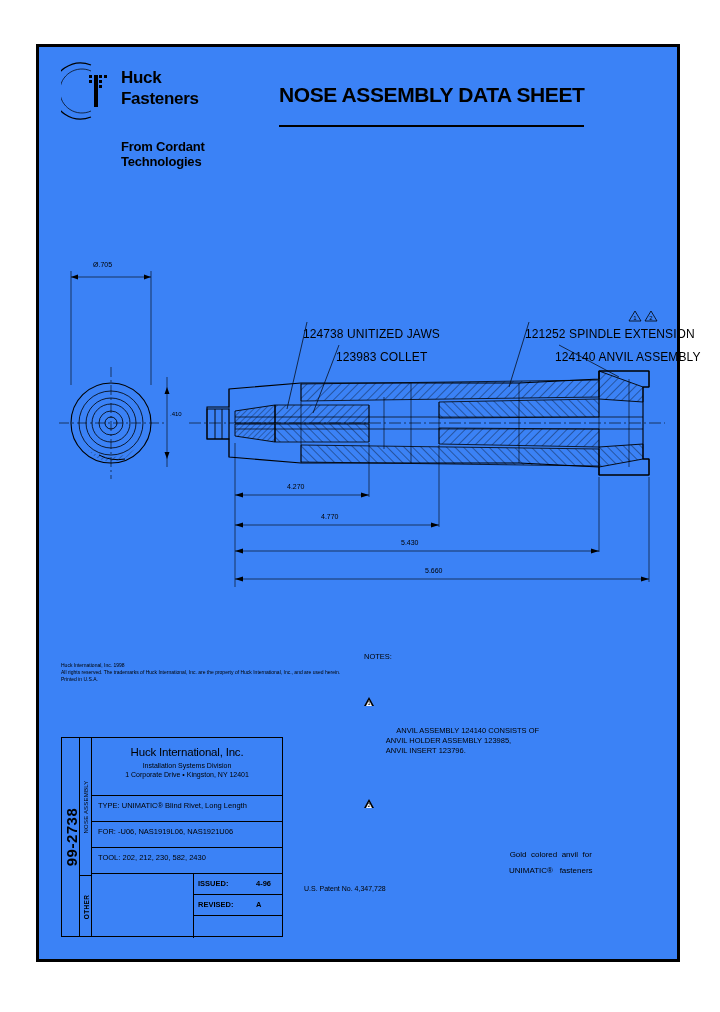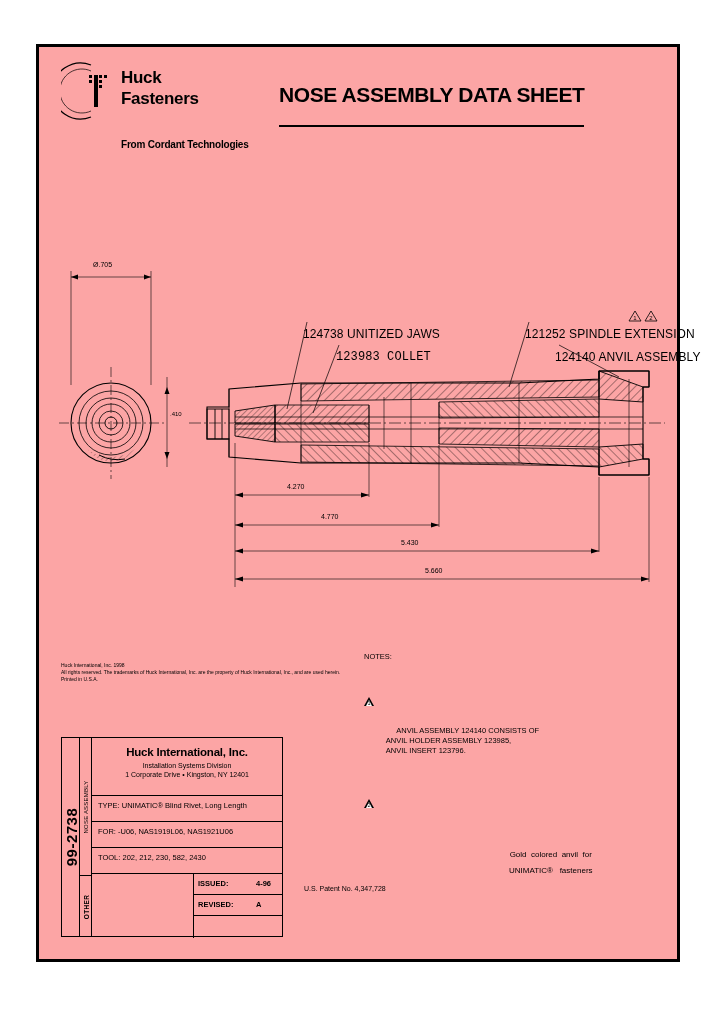--- a/index.html
+++ b/index.html
@@ -20,21 +20,21 @@
     left: 0; top: 0;
     width: 720px; height: 1012px;
     background: #fff;
   }
   .sheet-border {
     position: absolute;
     left: 36px; top: 44px;
     width: 644px; height: 918px;
     border: 3px solid #000;
     box-sizing: border-box;
-    background: #fca5a5;
+    background: #3b82f6;
   }
 
   
   .logo-block {
     position: absolute;
     left: 22px; top: 10px;
     width: 200px; height: 110px;
   }
   .logo-mark {
     position: absolute;
@@ -45,21 +45,21 @@
     position: absolute;
     left: 60px; top: 10px;
     font-size: 17px;
     font-weight: bold;
     letter-spacing: -0.3px;
     line-height: 21px;
   }
   .logo-sub {
     position: absolute;
     left: 60px; top: 82px;
-    font-size: 10px;
+    font-size: 13px;
     font-weight: bold;
     letter-spacing: -0.2px;
   }
   .sheet-title {
     position: absolute;
     left: 240px; top: 36px;
     font-size: 21px;
     font-weight: bold;
     letter-spacing: -0.4px;
     border-bottom: 2px solid #000;
@@ -178,21 +178,21 @@
     right: 0; bottom: 0;
   }
   .tb-company {
     position: absolute;
     left: 0; top: 0;
     width: 100%; height: 58px;
     border-bottom: 1px solid #000;
     box-sizing: border-box;
     text-align: center;
   }
-  .tb-company .c1 { font-size: 11.5px; font-weight: bold; margin-top: 8px; letter-spacing: -0.2px;}
+  .tb-company .c1 { font-size: 11.5px; font-weight: normal; margin-top: 8px; letter-spacing: -0.2px;}
   .tb-company .c2 { font-size: 7px; margin-top: 4px; }
   .tb-company .c3 { font-size: 7px; margin-top: 2px; }
   .tb-row {
     position: absolute;
     left: 0;
     width: 100%;
     box-sizing: border-box;
     font-size: 7.5px;
     padding: 5px 0 0 6px;
     border-bottom: 1px solid #000;
@@ -406,21 +406,21 @@
 
         <g>
           <path d="M596 84 l6 10 h-12 z" fill="none" stroke="#000" stroke-width="0.8"></path>
           <text x="596" y="93" font-size="6" text-anchor="middle" font-family="Liberation Sans">1</text>
           <path d="M612 84 l6 10 h-12 z" fill="none" stroke="#000" stroke-width="0.8"></path>
           <text x="612" y="93" font-size="6" text-anchor="middle" font-family="Liberation Sans">2</text>
         </g>
       </svg>
 
       <div class="lbl" style="left:264px; top:84px;">124738 UNITIZED JAWS</div>
-      <div class="lbl" style="left:297px; top:107px;font-family:Liberation Mono, monospace;">123983 COLLET</div>
+      <div class="lbl" style="left:297px; top:107px;">123983 COLLET</div>
       <div class="lbl" style="left:486px; top:84px;">121252 SPINDLE EXTENSION</div>
       <div class="lbl" style="left:516px; top:107px;">124140 ANVIL ASSEMBLY</div>
 
       <div class="dim" style="left:54px; top:34px;">Ø.705</div>
       <div class="dim" style="left:131px; top:184px; font-size:6px;">.410</div>
       <div class="dim" style="left:248px; top:256px;">4.270</div>
       <div class="dim" style="left:282px; top:286px;">4.770</div>
       <div class="dim" style="left:362px; top:312px;">5.430</div>
       <div class="dim" style="left:386px; top:340px;">5.660</div>
     </div>

